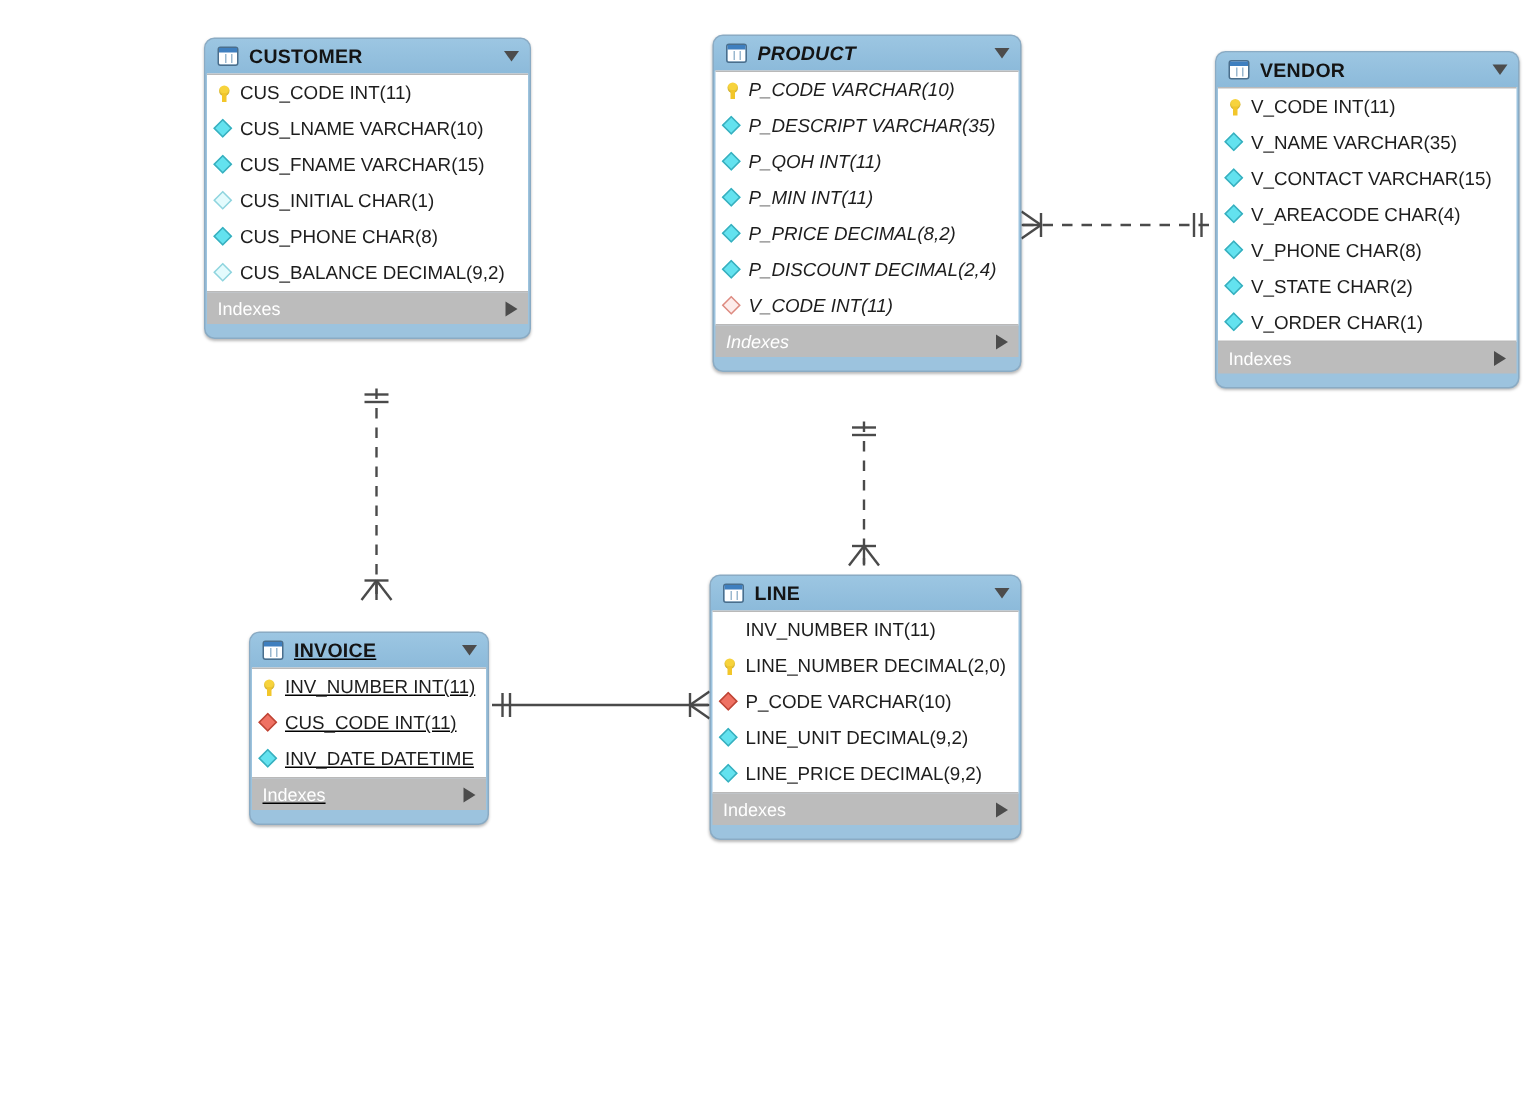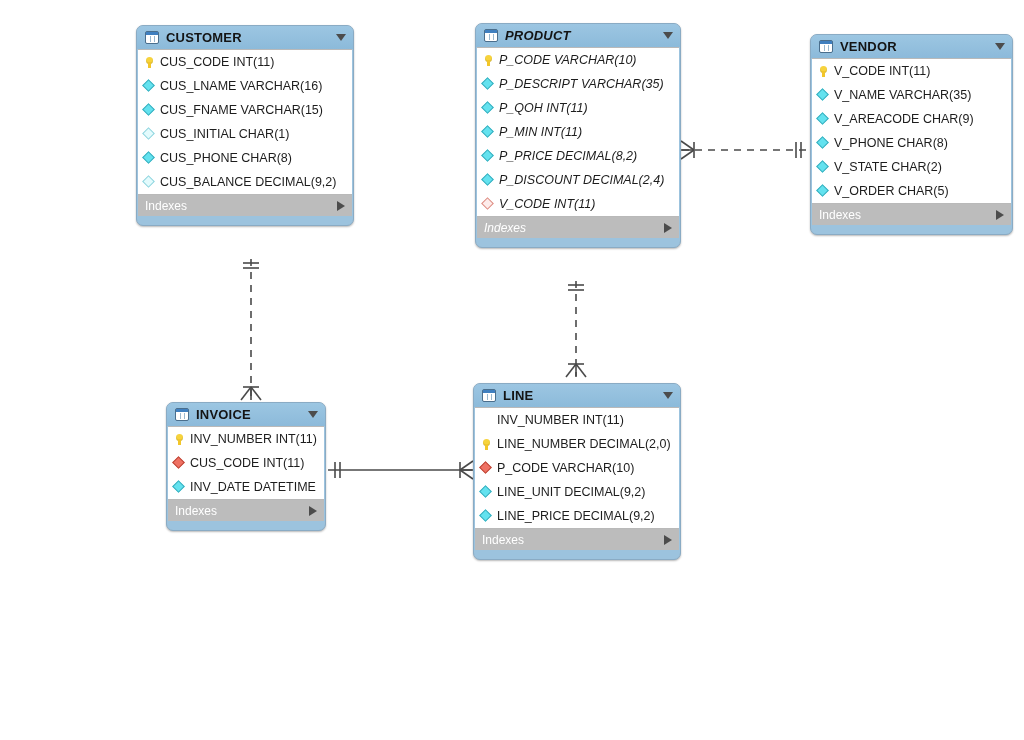--- a/index.html
+++ b/index.html
@@ -234,21 +234,21 @@
           <div class="col">
             <span class="col-ico ico-pk">
               <span class="dia"></span>
             </span>
             <span>CUS_CODE INT(11)</span>
           </div>
           <div class="col">
             <span class="col-ico ico-nn">
               <span class="dia"></span>
             </span>
-            <span>CUS_LNAME VARCHAR(16)</span>
+            <span>CUS_LNAME VARCHAR(10)</span>
           </div>
           <div class="col">
             <span class="col-ico ico-nn">
               <span class="dia"></span>
             </span>
             <span>CUS_FNAME VARCHAR(15)</span>
           </div>
           <div class="col">
             <span class="col-ico ico-null">
               <span class="dia"></span>
@@ -344,47 +344,53 @@
           <div class="col">
             <span class="col-ico ico-nn">
               <span class="dia"></span>
             </span>
             <span>V_NAME VARCHAR(35)</span>
           </div>
           <div class="col">
             <span class="col-ico ico-nn">
               <span class="dia"></span>
             </span>
-            <span>V_AREACODE CHAR(9)</span>
+            <span>V_CONTACT VARCHAR(15)</span>
+          </div>
+          <div class="col">
+            <span class="col-ico ico-nn">
+              <span class="dia"></span>
+            </span>
+            <span>V_AREACODE CHAR(4)</span>
           </div>
           <div class="col">
             <span class="col-ico ico-nn">
               <span class="dia"></span>
             </span>
             <span>V_PHONE CHAR(8)</span>
           </div>
           <div class="col">
             <span class="col-ico ico-nn">
               <span class="dia"></span>
             </span>
             <span>V_STATE CHAR(2)</span>
           </div>
           <div class="col">
             <span class="col-ico ico-nn">
               <span class="dia"></span>
             </span>
-            <span>V_ORDER CHAR(5)</span>
+            <span>V_ORDER CHAR(1)</span>
           </div>
         </div>
         <div class="idx">
           <span class="idx-label">Indexes</span>
           <span class="idx-arrow"></span>
         </div>
       </div>
-      <div class="tbl" style="left: 118px; top: 402px; width: 160px;">
+      <div class="tbl" style="left: 118px; top: 421px; width: 160px; text-decoration: underline;">
         <div class="tbl-head">
           <span class="tbl-icon"></span>
           <span class="tbl-title">INVOICE</span>
           <span class="caret"></span>
         </div>
         <div class="cols">
           <div class="col">
             <span class="col-ico ico-pk">
               <span class="dia"></span>
             </span>

